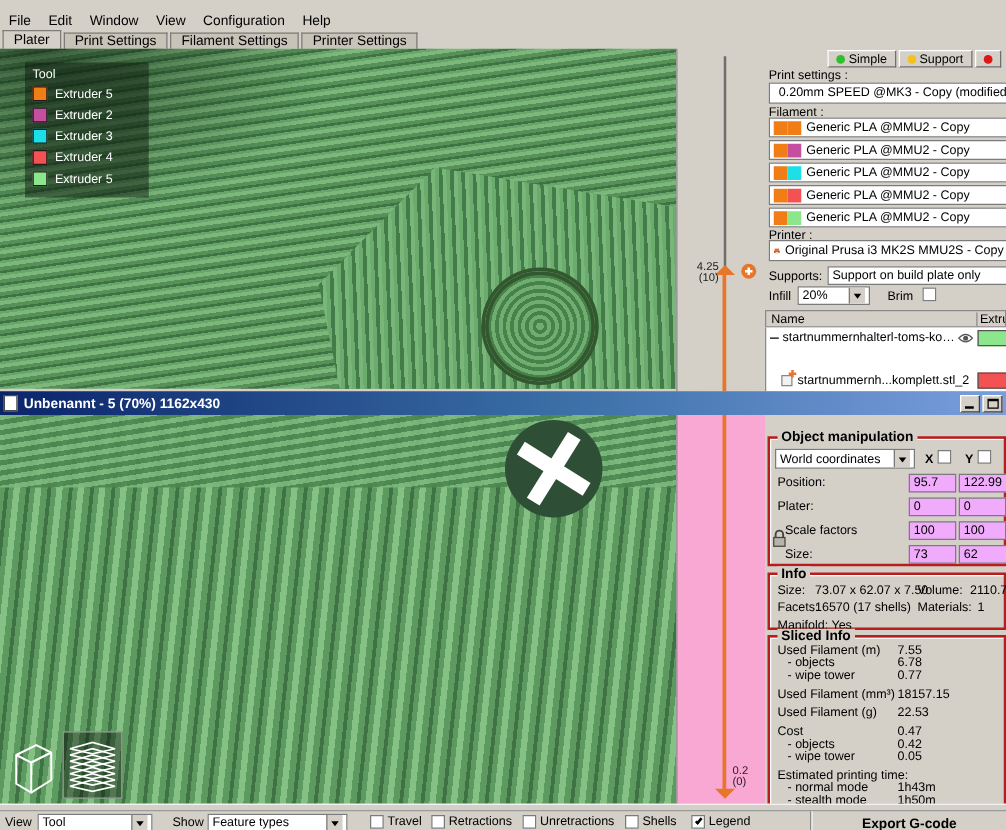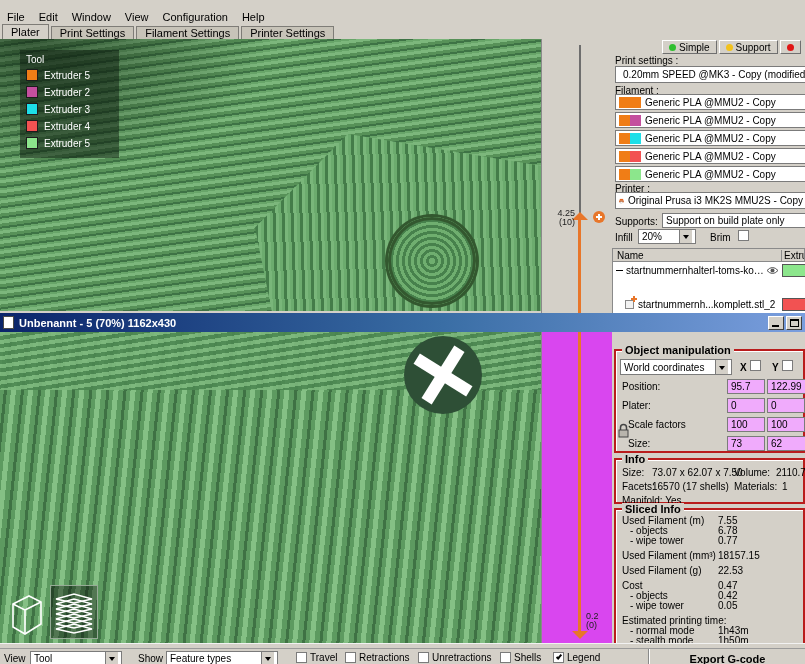--- a/index.html
+++ b/index.html
@@ -39,21 +39,21 @@
   .strip-top{position:absolute;left:541px;top:39px;width:71px;height:274px;background:#d4d0c8;border-left:1px solid #8a8a8a}
   .track-gray{position:absolute;left:37px;top:6px;width:2px;height:169px;background:#6e6e6e}
   .track-orange-top{position:absolute;left:36px;top:180px;width:3px;height:94px;background:#e8762a}
   .handle-up{position:absolute;left:30px;top:173px;width:0;height:0;
     border-left:8px solid transparent;border-right:8px solid transparent;border-bottom:8px solid #e8762a}
   .slider-label{position:absolute;font-size:9px;line-height:9px;color:#222;text-align:right;width:30px}
   .add-btn{position:absolute;left:51px;top:172px;width:12px;height:12px;border-radius:50%;background:#e8762a}
   .plus-h{position:absolute;left:3px;top:5px;width:6px;height:2px;background:#fff}
   .plus-v{position:absolute;left:5px;top:3px;width:2px;height:6px;background:#fff}
 
-  .strip-bottom{position:absolute;left:541px;top:332px;width:71px;height:311px;background:#d946ef;border-left:1px solid #8a8a8a}
+  .strip-bottom{position:absolute;left:541px;top:332px;width:71px;height:311px;background:#f9a8d4;border-left:1px solid #8a8a8a}
   .track-orange-bot{position:absolute;left:36px;top:0;width:3px;height:300px;background:#e8762a}
   .handle-down{position:absolute;left:30px;top:299px;width:0;height:0;
     border-left:8px solid transparent;border-right:8px solid transparent;border-top:8px solid #e8762a}
 
   
   .panel-top{position:absolute;left:612px;top:39px;width:193px;height:274px;background:#d4d0c8}
   .lbl{position:absolute;font-size:10px;white-space:nowrap}
   .combo{position:absolute;background:#fff;border:1px solid #7b7b7b;display:flex;align-items:center;gap:4px;
          padding:0 3px;font-size:10px;overflow:hidden;white-space:nowrap}
   .arrbtn{margin-left:auto;width:13px;align-self:stretch;background:#d4d0c8;border-left:1px solid #7b7b7b;

